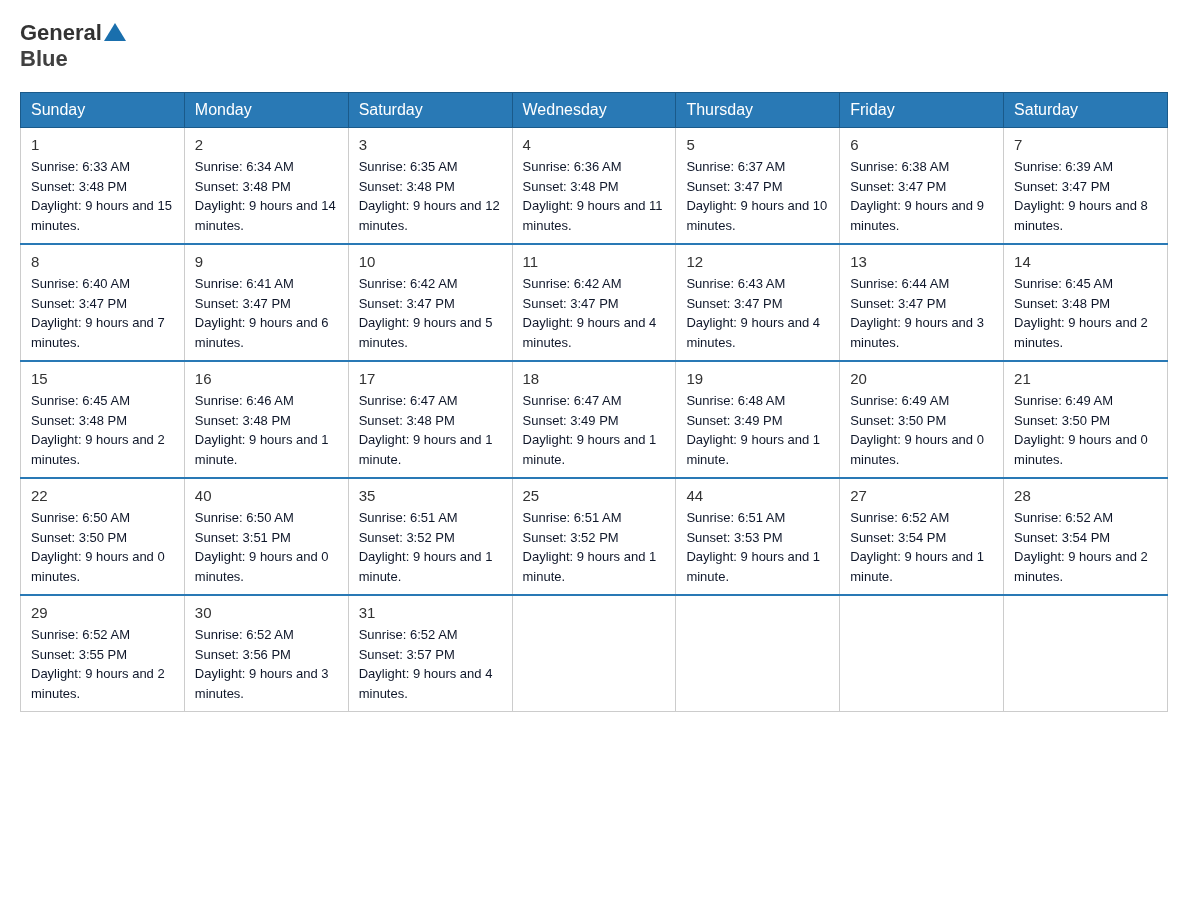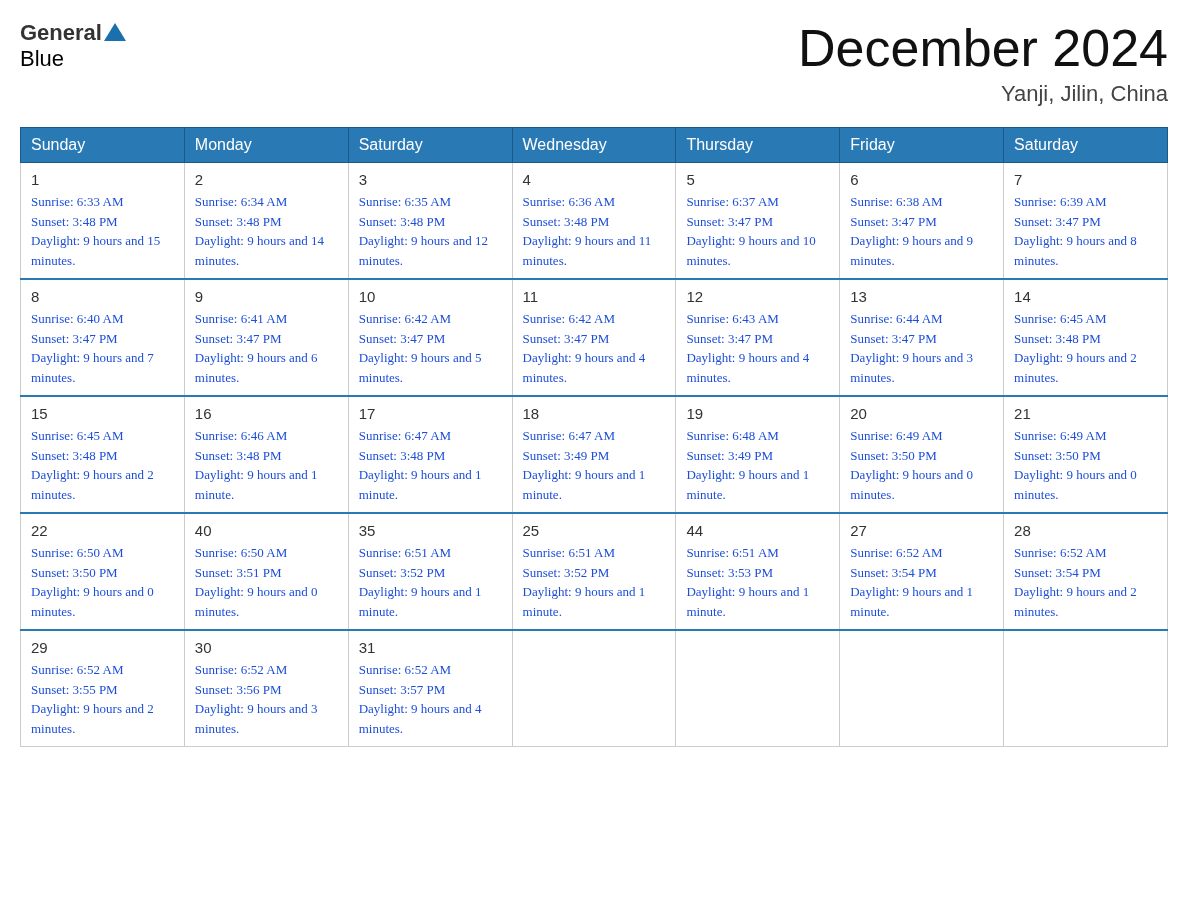--- a/index.html
+++ b/index.html
@@ -17,22 +17,22 @@
       margin-bottom: 20px;
       gap: 30px;
     }
     .logo-text-general {
       font-size: 22px;
       font-weight: bold;
       color: #333;
     }
     .logo-text-blue {
       font-size: 22px;
-      font-weight: normal;
-      color: #000000;
+      font-weight: bold;
+      color: #404040;
     }
     .logo-wrapper {
       display: flex;
       flex-direction: column;
     }
     .logo-row {
       display: flex;
       align-items: center;
     }
     .title-section {
@@ -80,45 +80,40 @@
     }
     .day-number {
       font-size: 15px;
       font-weight: normal;
       margin-bottom: 4px;
       display: block;
     }
     .day-info {
       font-size: 13px;
       line-height: 1.5;
-      color: #1d4ed8;
-      font-family: Liberation Serif, serif;
+      color: #0f172a;
     }
     .border-top-blue {
       border-top: 2px solid #2979b5 !important;
     }
   </style>
 </head>
 <body>
 
 <div class="header">
   <div class="logo-wrapper">
     <div class="logo-row">
       <span class="logo-text-general">General</span>
       <svg width="22" height="22" viewBox="0 0 22 22" style="margin-left:2px;margin-top:-2px;">
         <polygon points="11,2 22,20 0,20" fill="#1a6fad"></polygon>
       </svg>
     </div>
     <div>
       <span class="logo-text-blue">Blue</span>
     </div>
-  </div>
-  <div class="title-section">
-    <div class="month-title">December 2024</div>
-    <div class="location-title">Yanji, Jilin, China</div>
   </div>
 </div>
 
 <table>
   <thead>
     <tr>
       <th>Sunday</th>
       <th>Monday</th>
       <th>Saturday</th>
       <th>Wednesday</th>

